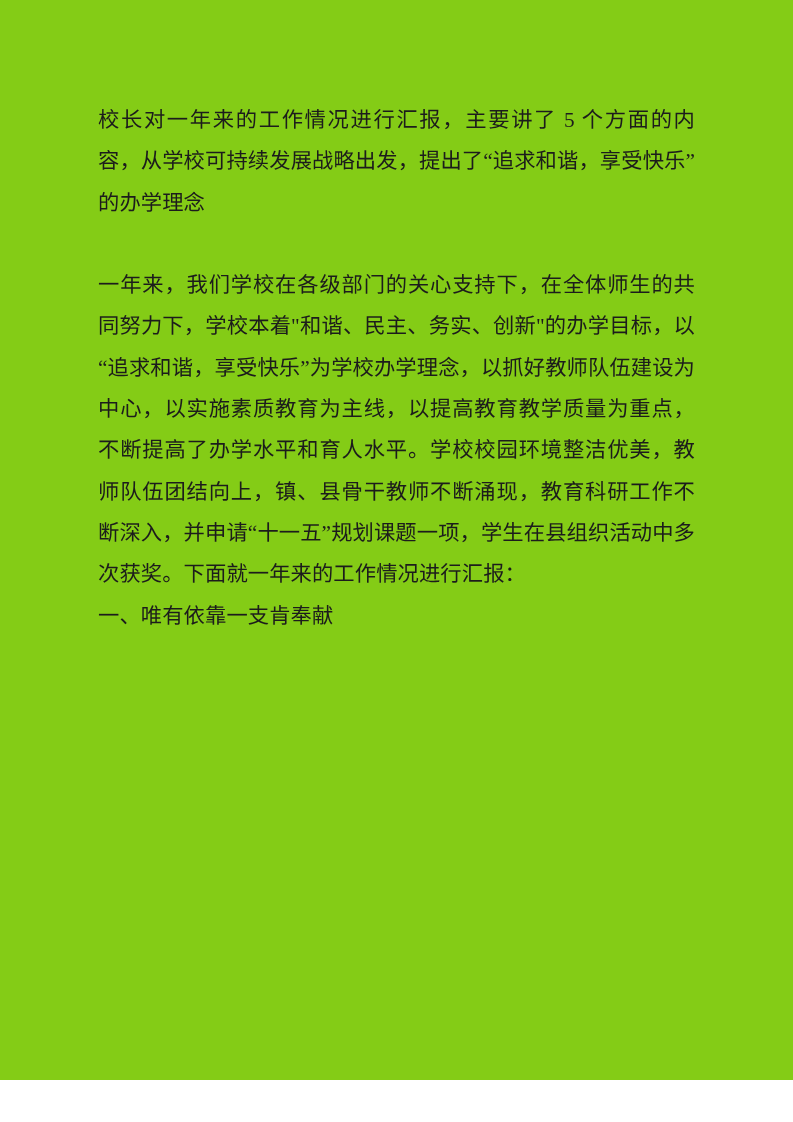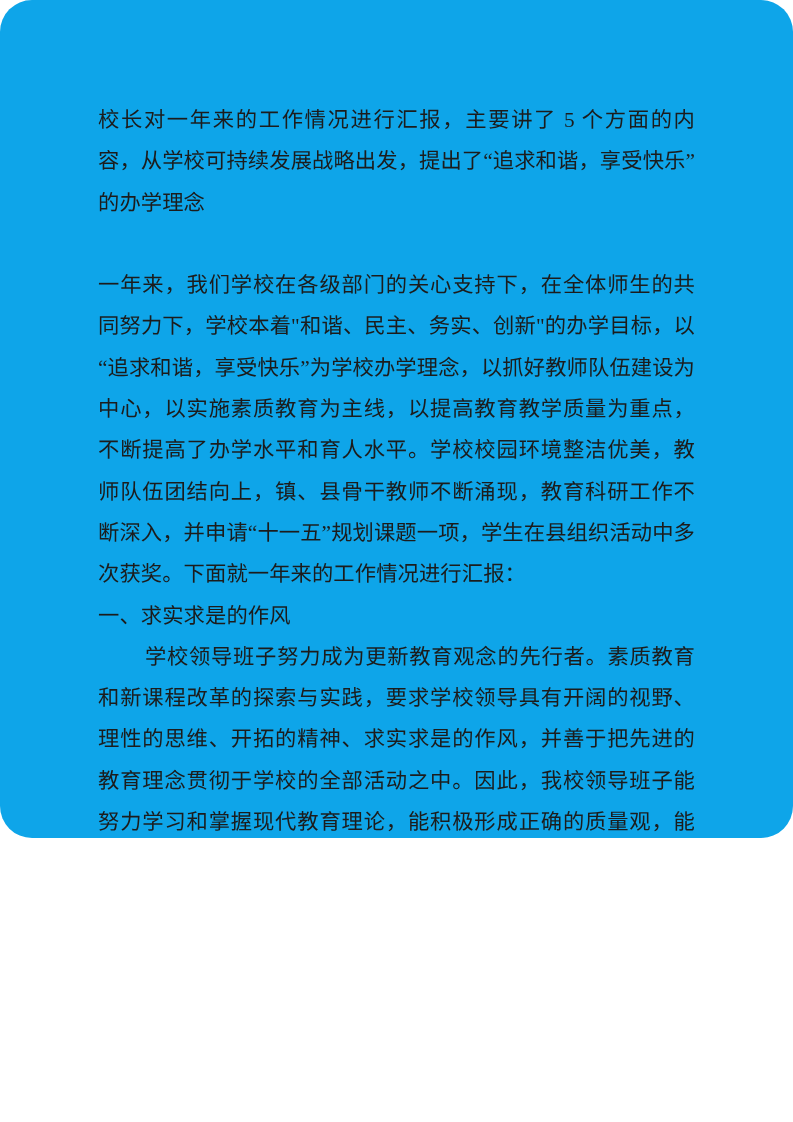--- a/index.html
+++ b/index.html
@@ -3,27 +3,26 @@
 <meta charset="utf-8">
 <style>
   html, body {
     margin: 0;
     padding: 0;
     background: #ffffff;
   }
   .page {
     position: relative;
     width: 793px;
-    height: 838px;
+    height: 1080px;
     box-sizing: border-box;
-    background: #0ea5e9;
+    background: #84cc16;
     padding: 100px 98px 0 98px;
     overflow: hidden;
     font-family: "Liberation Serif", "DejaVu Serif", serif;
-    border-radius: 32px;
   }
   .doc p {
     margin: 0;
     padding: 0;
     font-size: 21.3px;
     line-height: 41.3px;
     color: #1c1c1c;
     text-align: justify;
     letter-spacing: 0.1px;
     word-break: normal;
@@ -38,16 +37,15 @@
   }
 </style>
 </head>
 <body>
 
 <div class="page">
   <div class="doc">
     <p>校长对一年来的工作情况进行汇报，主要讲了 5 个方面的内容，从学校可持续发展战略出发，提出了“追求和谐，享受快乐”的办学理念</p>
     <p class="blank"></p>
     <p>一年来，我们学校在各级部门的关心支持下，在全体师生的共同努力下，学校本着"和谐、民主、务实、创新"的办学目标，以“追求和谐，享受快乐”为学校办学理念，以抓好教师队伍建设为中心，以实施素质教育为主线，以提高教育教学质量为重点，不断提高了办学水平和育人水平。学校校园环境整洁优美，教师队伍团结向上，镇、县骨干教师不断涌现，教育科研工作不断深入，并申请“十一五”规划课题一项，学生在县组织活动中多次获奖。下面就一年来的工作情况进行汇报：</p>
-    <p>一、求实求是的作风</p>
-    <p class="indent">学校领导班子努力成为更新教育观念的先行者。素质教育和新课程改革的探索与实践，要求学校领导具有开阔的视野、理性的思维、开拓的精神、求实求是的作风，并善于把先进的教育理念贯彻于学校的全部活动之中。因此，我校领导班子能努力学习和掌握现代教育理论，能积极形成正确的质量观，能较好地把握教改中的热点、难点问题，并能结合学校实际尝试形成独到的办学思路，努力使先进的教育思想观念影响整个学校和所有教师与学生，逐渐显现学校现代教育风</p>
+    <p>一、唯有依靠一支肯奉献</p>
   </div>
 </div>
 
 </body></html>

